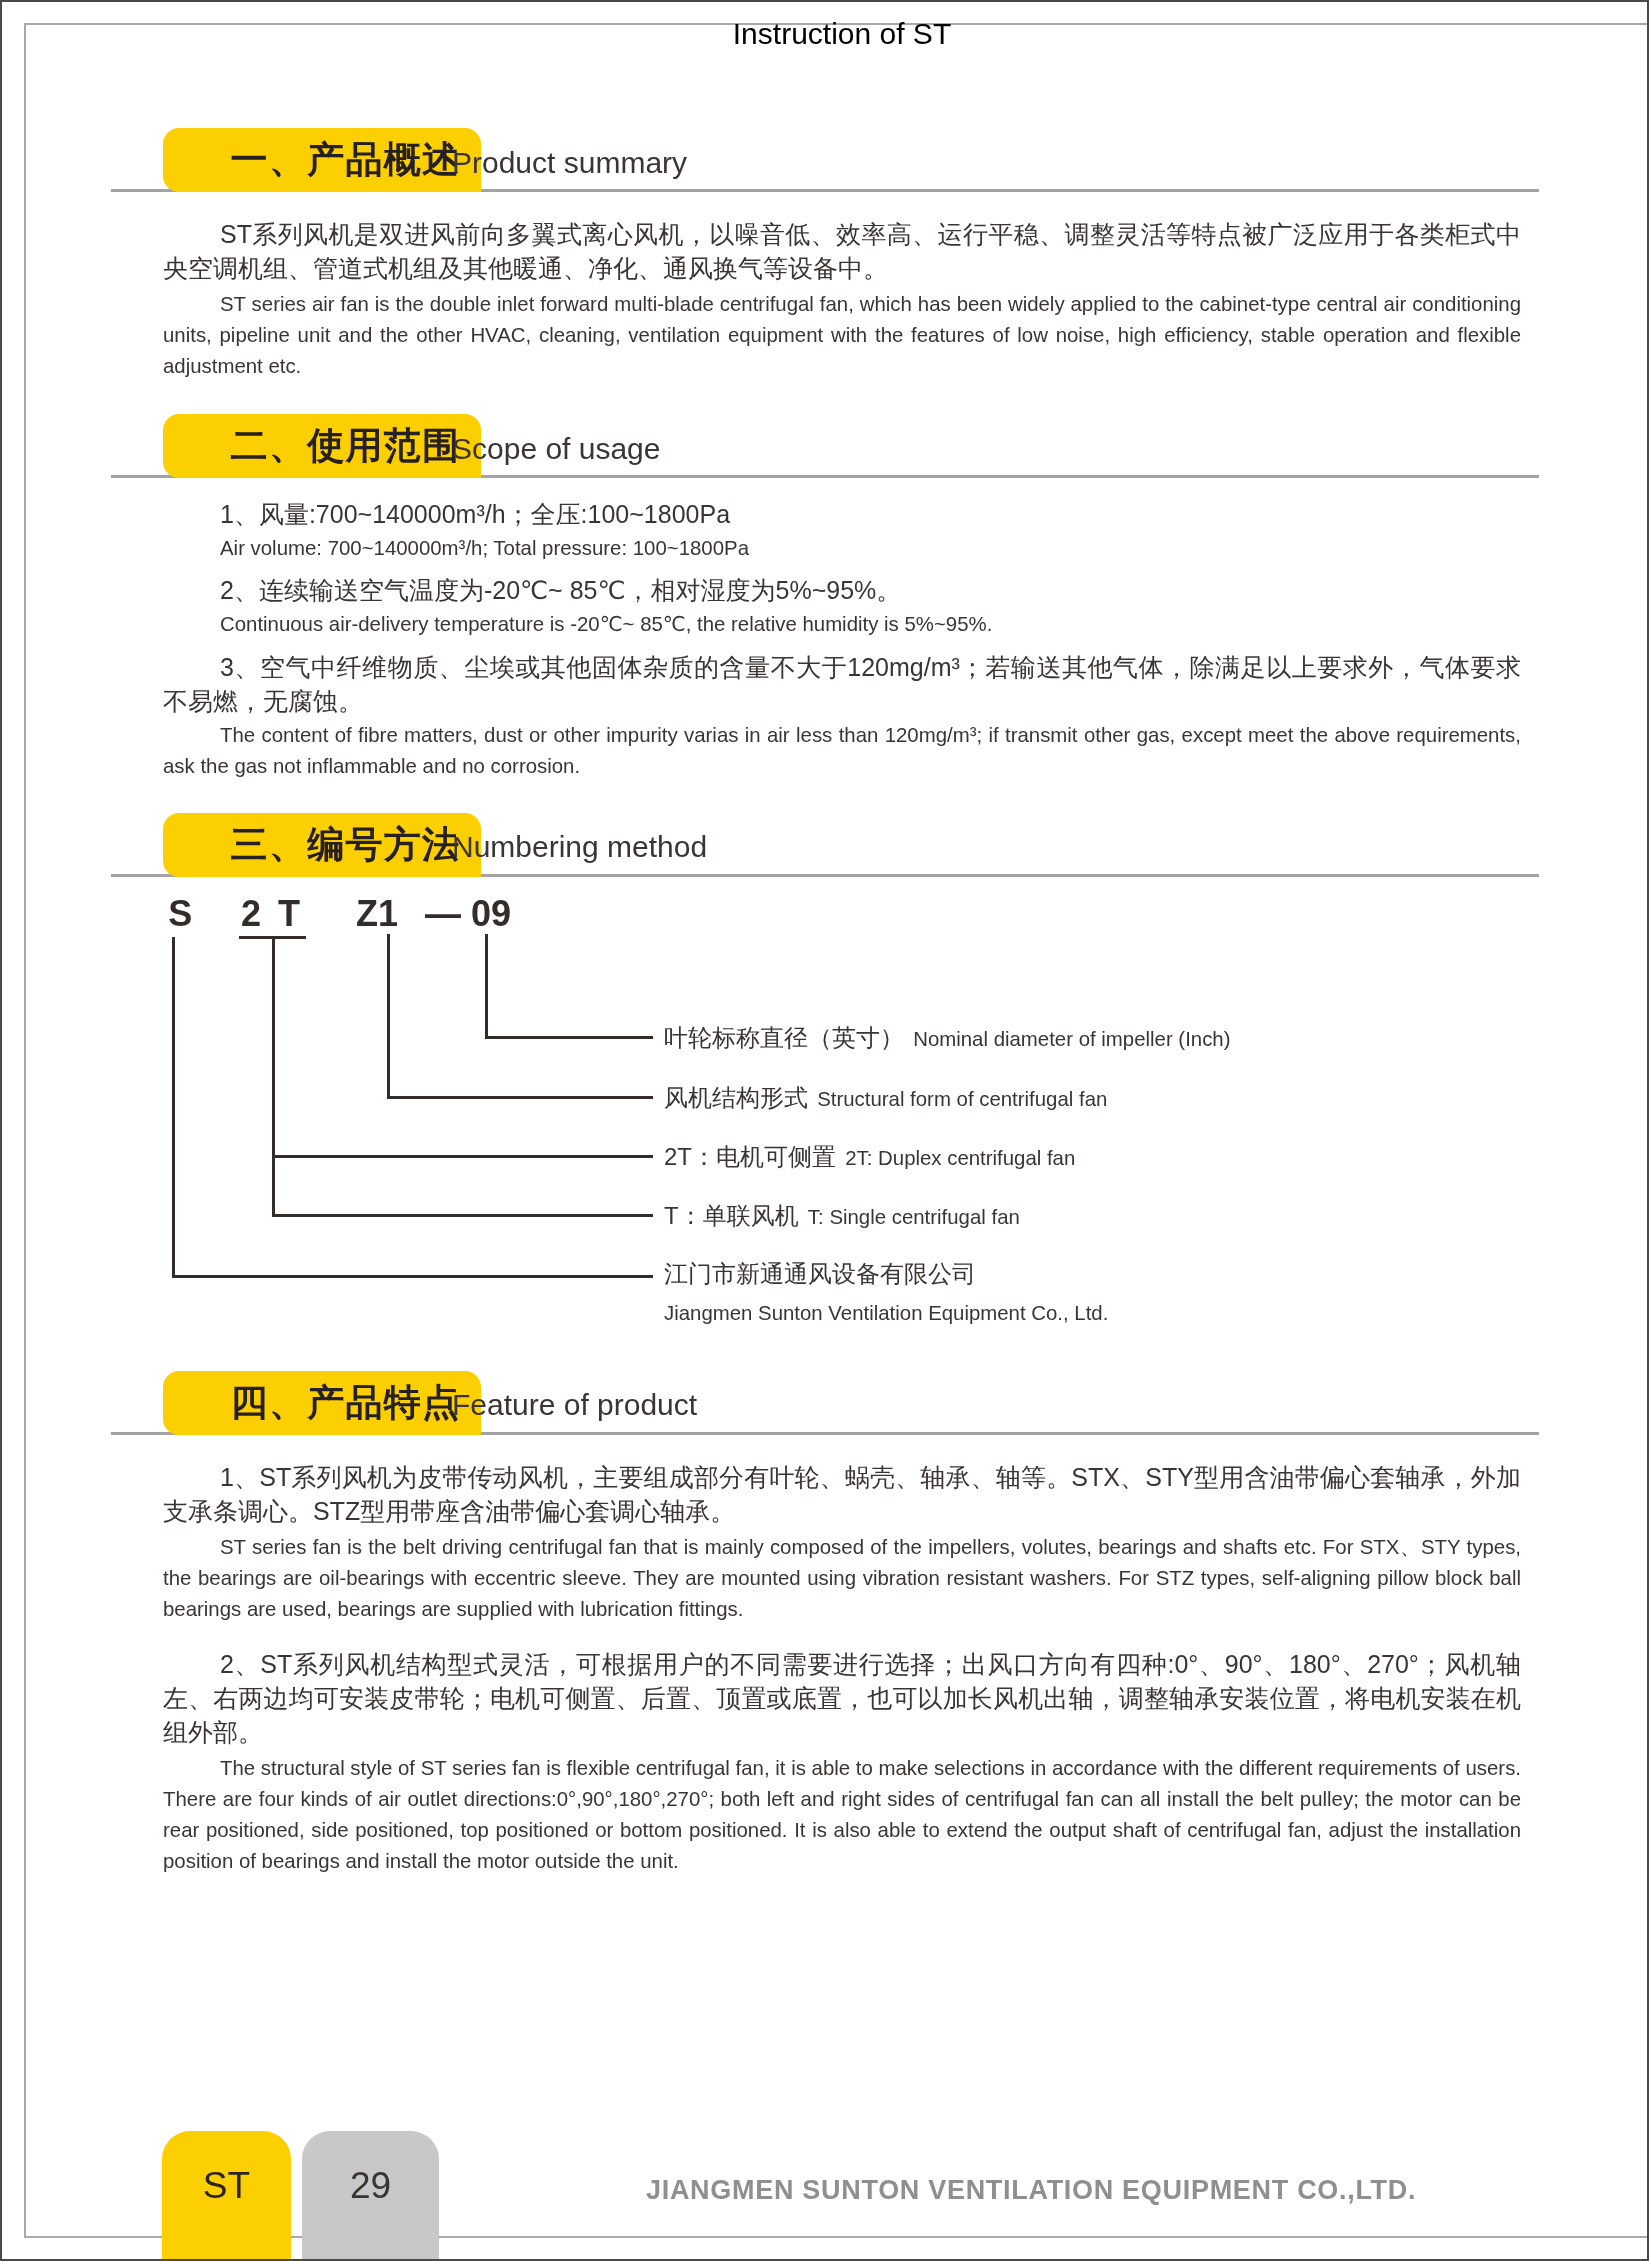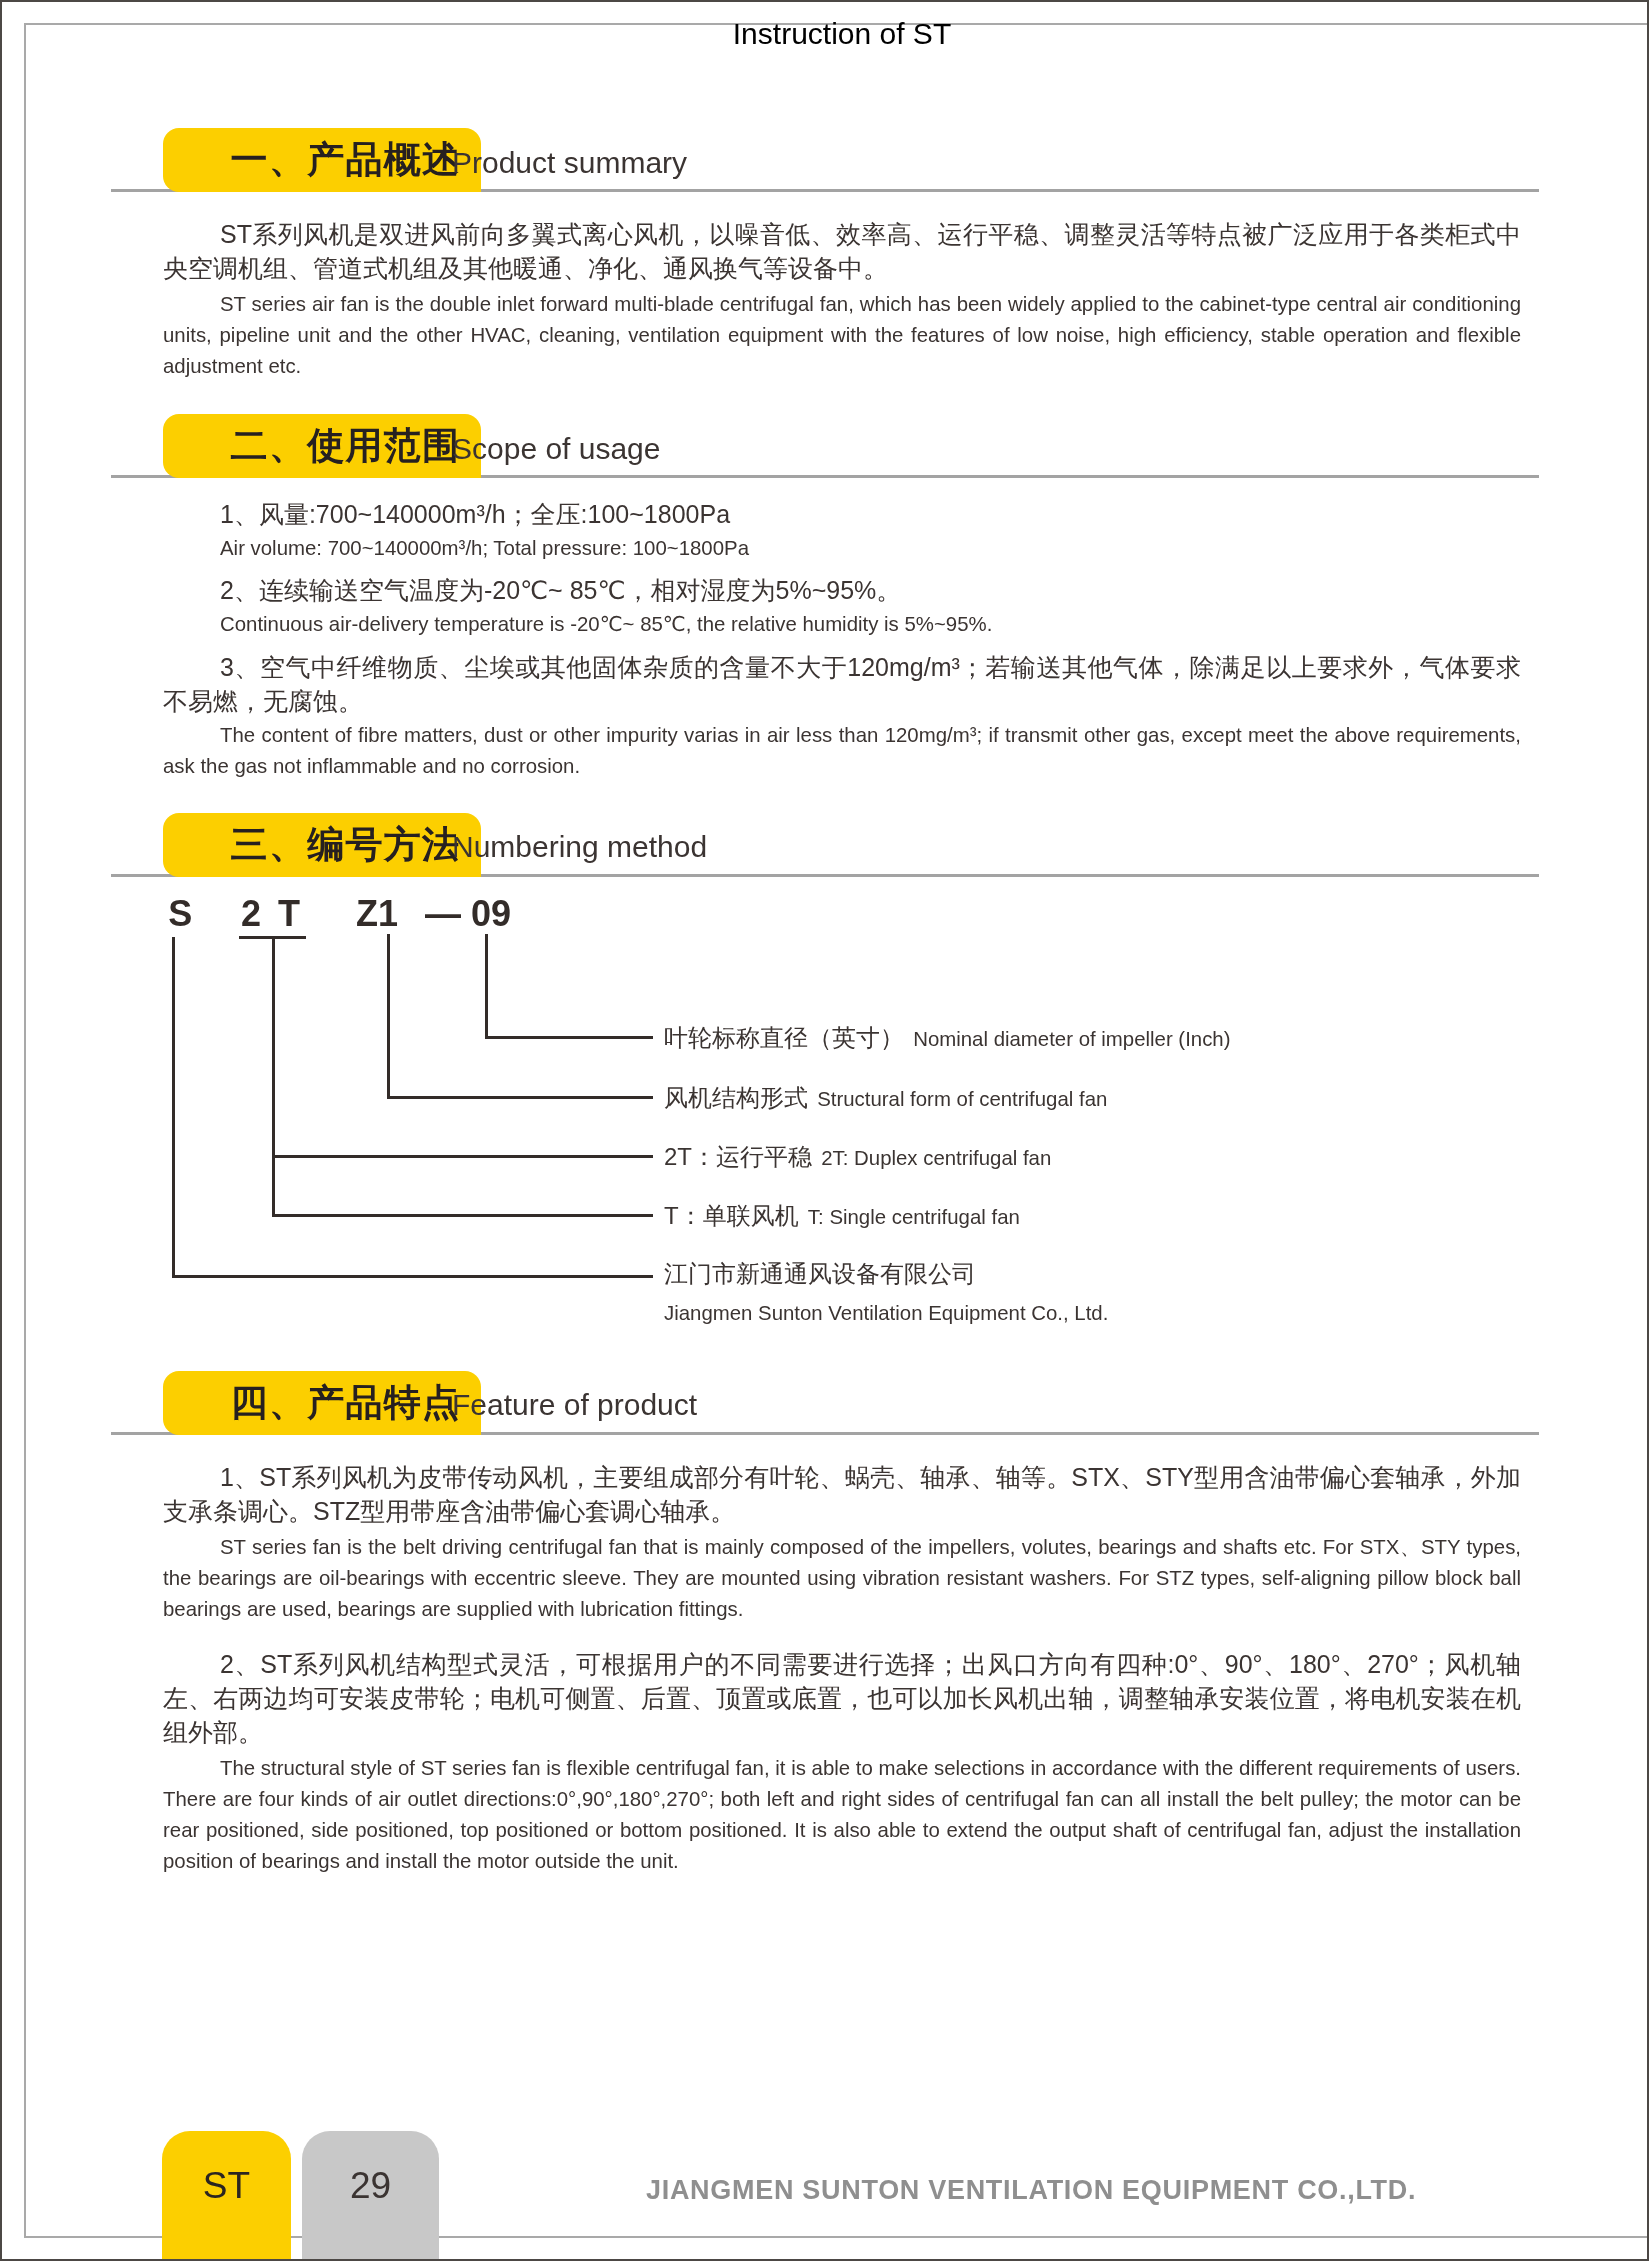--- a/index.html
+++ b/index.html
@@ -145,21 +145,21 @@
       <div class="dline" style="left:109px;top:319px;width:381px;height:3.3px;"></div>
       <div class="dline" style="left:9.2px;top:380px;width:481px;height:3.3px;"></div>
 
       <div class="dlabel" style="top:143px;">
         <span class="lzh">叶轮标称直径（英寸）</span><span class="len">Nominal diameter of impeller (Inch)</span>
       </div>
       <div class="dlabel" style="top:203px;">
         <span class="lzh">风机结构形式</span><span class="len">Structural form of centrifugal fan</span>
       </div>
       <div class="dlabel" style="top:262px;">
-        <span class="lzh">2T：运行平稳</span><span class="len">2T: Duplex centrifugal fan</span>
+        <span class="lzh">2T：电机可侧置</span><span class="len">2T: Duplex centrifugal fan</span>
       </div>
       <div class="dlabel" style="top:321px;">
         <span class="lzh">T：单联风机</span><span class="len">T: Single centrifugal fan</span>
       </div>
       <div class="dlabel-company">
         <span class="lzh">江门市新通通风设备有限公司</span>
         <span class="len">Jiangmen Sunton Ventilation Equipment Co., Ltd.</span>
       </div>
     </div>
 

